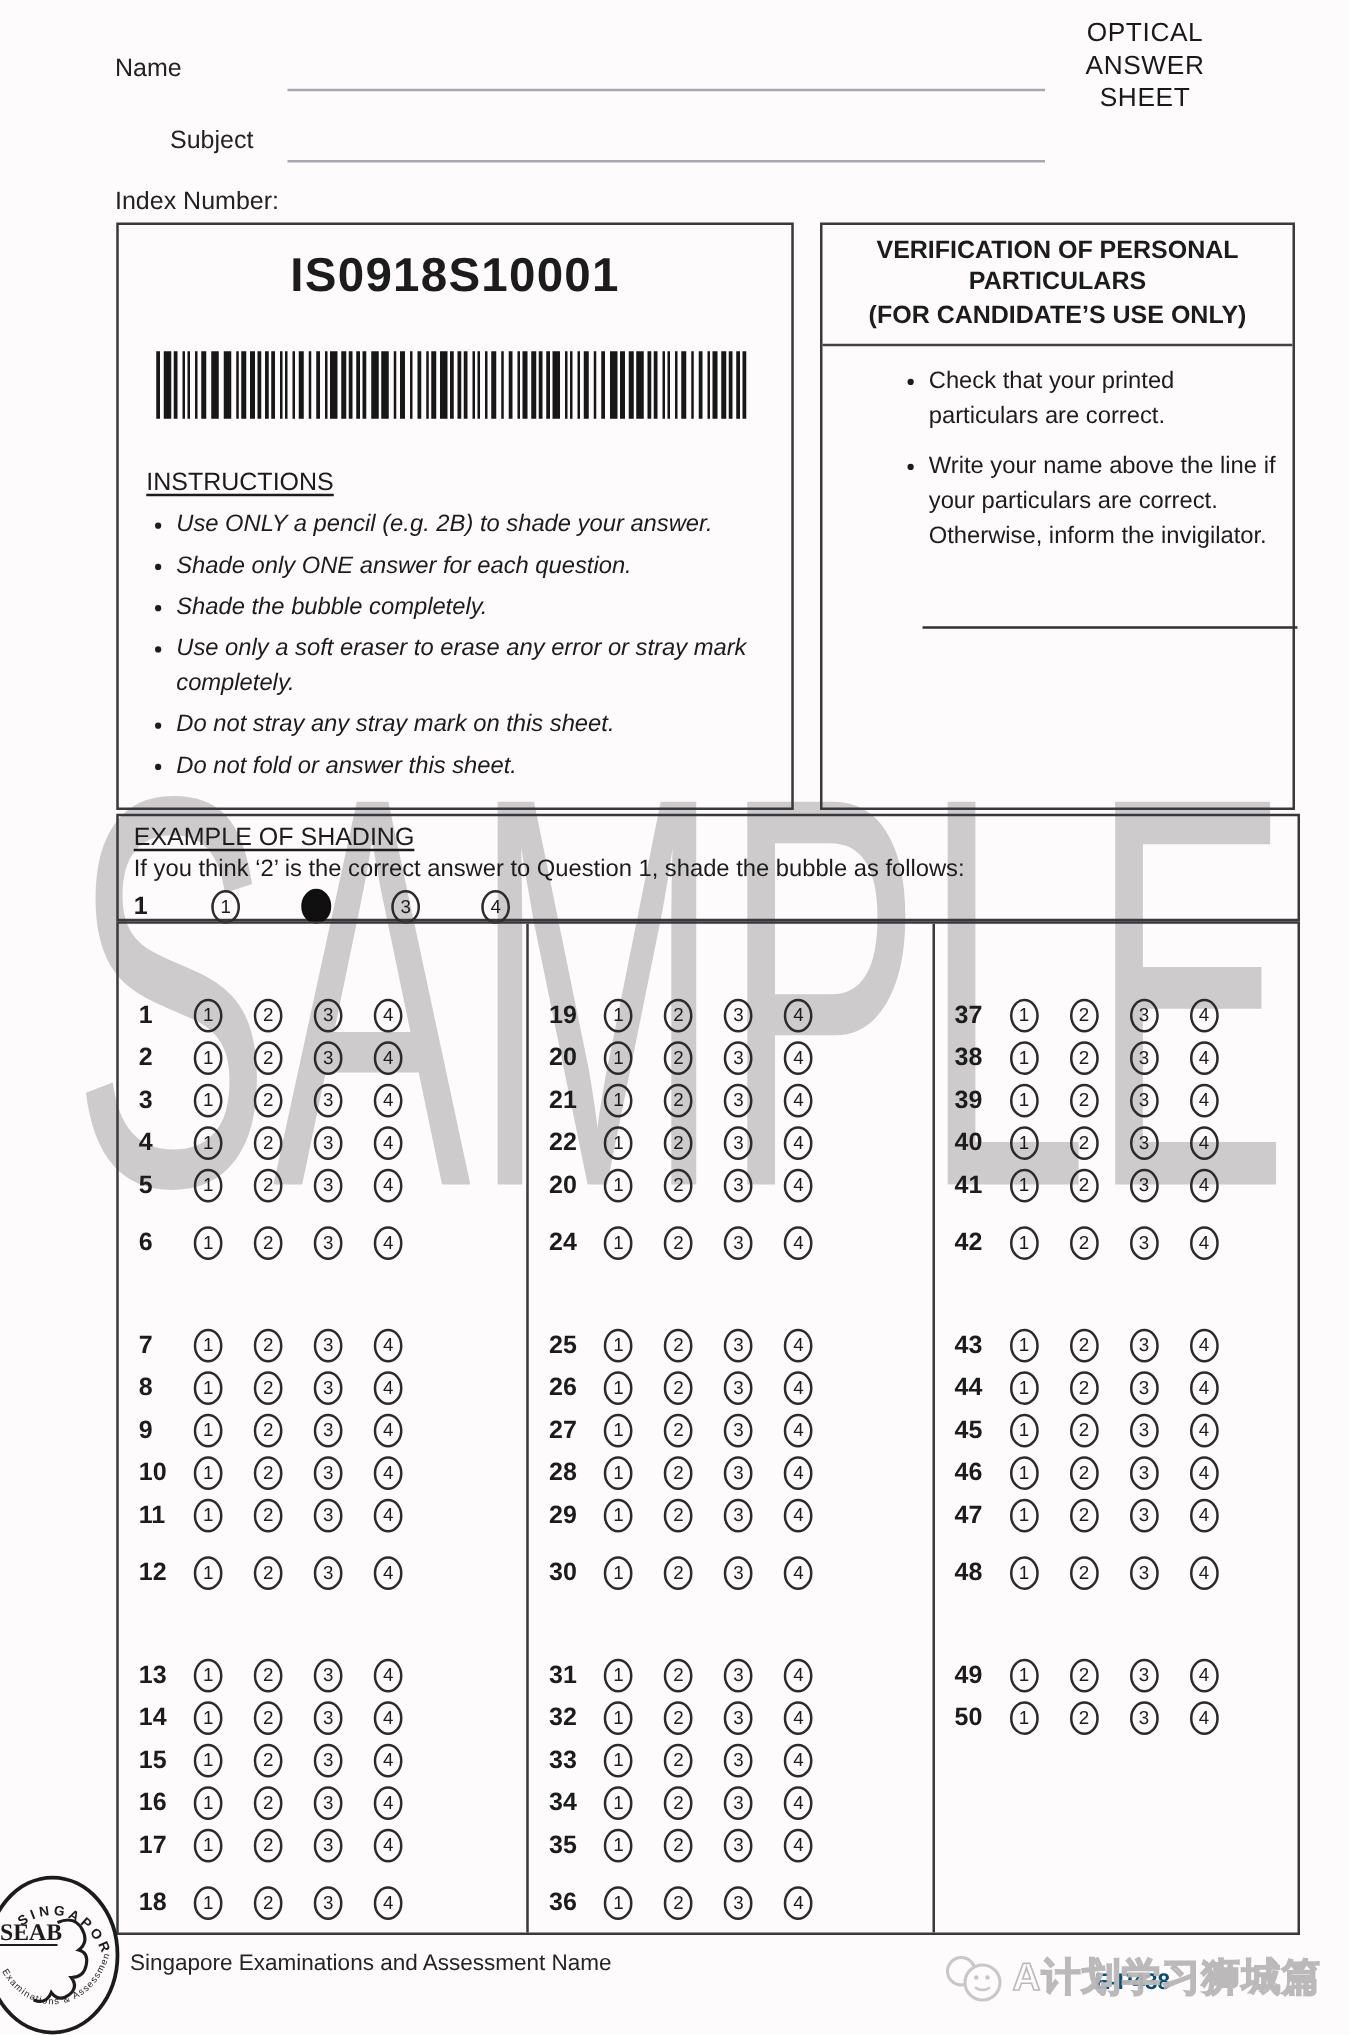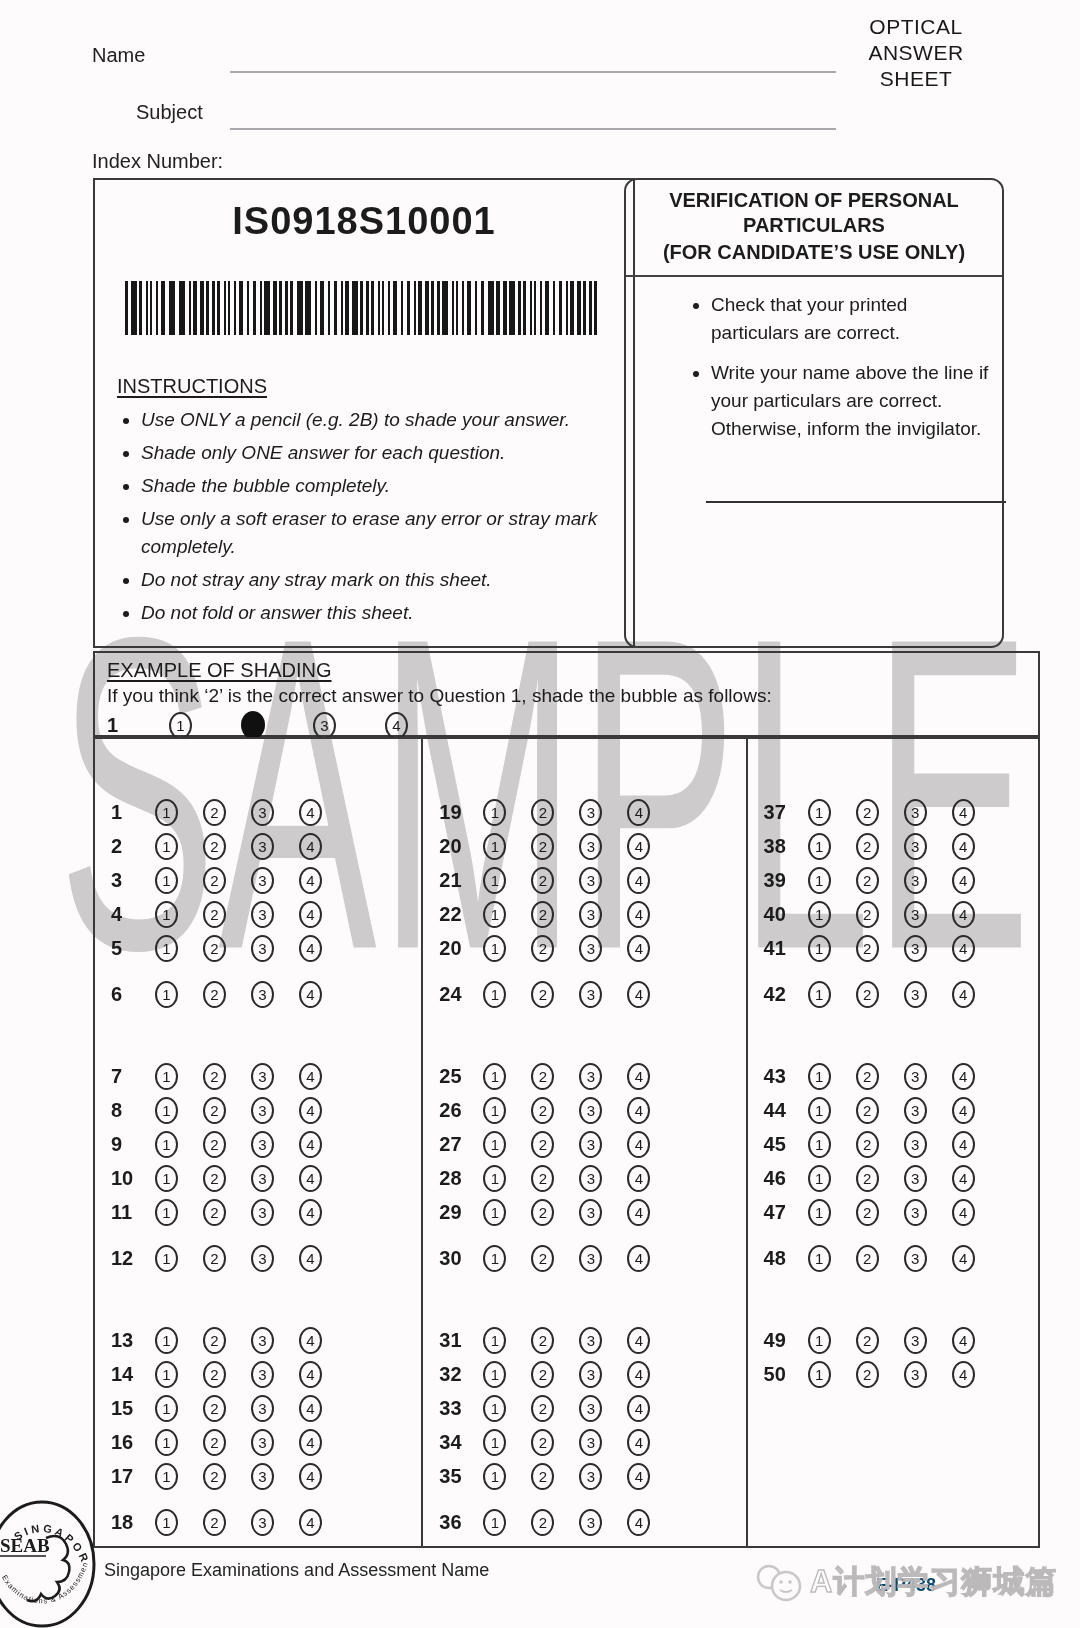--- a/index.html
+++ b/index.html
@@ -24,21 +24,21 @@
   .subject-line{left:230px;top:127px;width:606px;}
   .sheet-title{
     position:absolute;right:84px;top:14px;width:160px;
     text-align:center;font-size:21px;line-height:26px;color:#191919;
     letter-spacing:.5px;
   }
 
   
   .box{position:absolute;border:2px solid #39393b;background:transparent;box-sizing:border-box;}
   .index-box{left:93px;top:178px;width:542px;height:470px;padding:14px 20px;}
-  .verify-box{left:624px;top:178px;width:380px;height:470px;padding:0 14px;border-radius:13px;}
+  .verify-box{left:656px;top:178px;width:380px;height:470px;padding:0 14px;}
   .example-box{left:93px;top:651px;width:947px;height:86px;padding:5px 12px;}
   .answer-box{left:93px;top:737px;width:947px;height:811px;padding:0;}
 
   
   .index-number{text-align:center;font-size:38px;font-weight:bold;letter-spacing:1px;margin-top:6px;}
   .barcode{width:478px;height:54px;margin:38px auto 0;display:flex;align-items:stretch;}
   .barcode span{display:inline-block;height:100%;background:#171717;flex:none;}
   .instructions-heading{margin:40px 0 8px 2px;font-size:20px;text-decoration:underline;text-underline-offset:3px;}
   .instructions-list{margin:0;padding:0 0 0 26px;font-size:19px;line-height:28px;}
   .instructions-list li{margin-bottom:5px;font-style:italic;}

